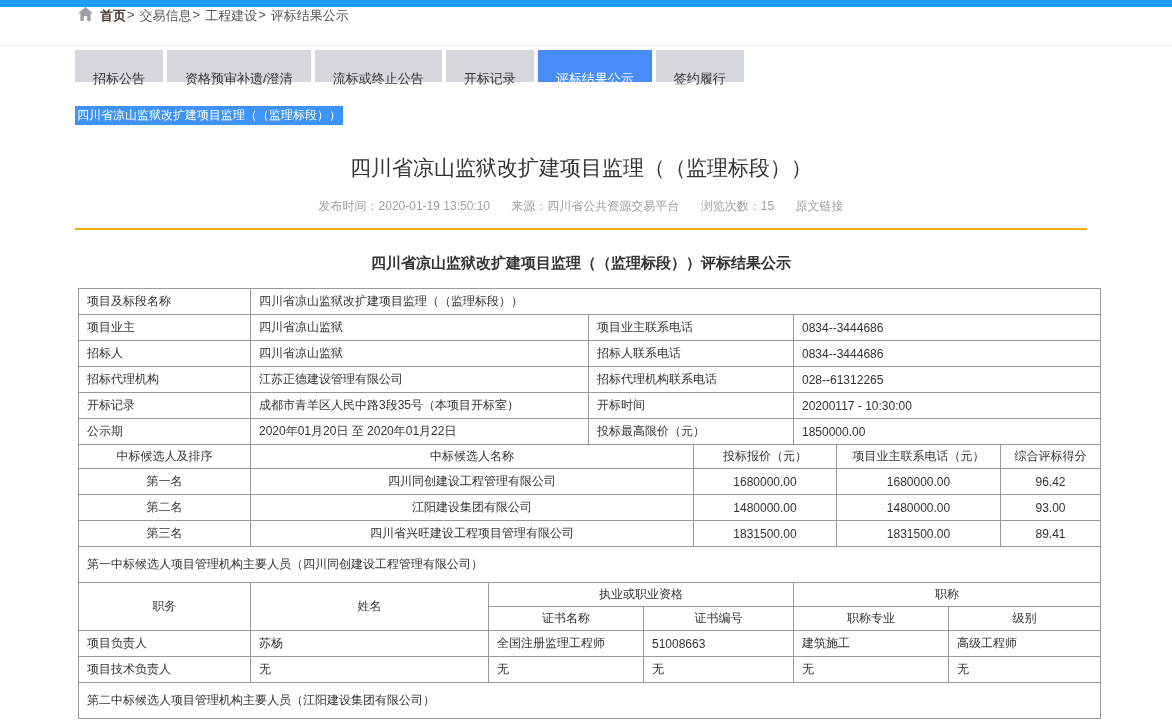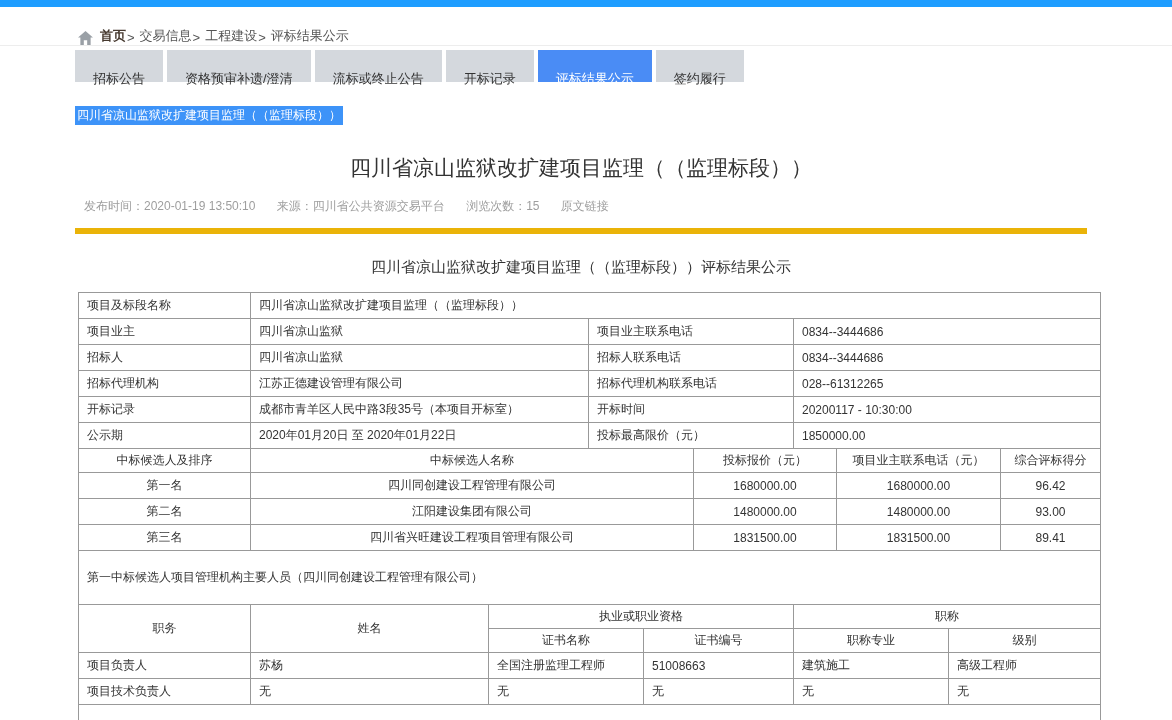--- a/index.html
+++ b/index.html
@@ -1,48 +1,48 @@
 <!DOCTYPE html>
 <html><head>
 <meta charset="utf-8">
 <style>
   * { box-sizing: border-box; margin: 0; padding: 0; }
   html, body { width: 1172px; height: 720px; overflow: hidden; background: #fff;
     font-family: "Liberation Sans", "DejaVu Sans", sans-serif; }
   .topbar { height: 7px; background: #1e9dff; }
   .breadcrumb-bar { height: 39px; background: #fff; border-bottom: 1px solid #ededed;
-    display: flex; align-items: flex-end; padding-left: 78px; font-size: 13px; color: #555; }
+    display: flex; align-items: flex-start; padding-left: 78px; font-size: 13px; color: #555; }
   .home-icon { width: 15px; height: 14px; margin-right: 7px; display: inline-block; }
   .crumb-home { font-weight: bold; color: #46392f; cursor: pointer; }
   .crumb { color: #555; cursor: pointer; }
   .crumb-sep { margin: 0 5px 0 1px; color: #555; }
   .container { width: 1038px; margin-left: 62px; }
   .page-header { margin-top: 2px; background: #f6f6f6; border-bottom: 1px solid #e3e3e3;
     height: 37px; display: flex; align-items: center; justify-content: space-between; padding: 0 14px; }
   .page-title { font-size: 17px; color: #333; }
   .more-link { font-size: 13px; color: #533f35; cursor: pointer; }
   .tabs { margin-top: 4px; padding-left: 13px; display: flex; gap: 4px; }
   .tab { height: 26px; line-height: 26px; padding: 16px 18px; background: #d4d8dd;
     color: #333; font-size: 13px; cursor: pointer; white-space: nowrap; }
   .tab.active { background: #4a8cf5; color: #fff; }
   .selected-link { display: inline-block; margin: 24px 0 0 13px; background: #3d93f8;
     color: #fff; font-size: 12px; padding: 1px 2px; cursor: pointer; }
   .article-title { text-align: center; font-size: 21px; color: #333; margin-top: 29px; }
-  .article-meta { text-align: left; font-size: 12px; color: #9e9e9e; margin: 16px 13px 0 13px;
-    padding-bottom: 13px; border-bottom: 6px solid #eab308; }
+  .article-meta { text-align: center; font-size: 12px; color: #9e9e9e; margin: 16px 13px 0 13px;
+    padding-bottom: 13px; border-bottom: 2px solid #eab308; }
   .article-meta span { margin: 0 9px; }
   .orig-link { cursor: pointer; }
-  .subtitle { text-align: center; font-size: 15px; color: #333; margin-top: 24px; }
+  .subtitle { text-align: center; font-size: 15px; color: #333; margin-top: 24px; font-weight: bold; }
   table.data-table { margin: 15px 0 0 16px; width: 1022px; border-collapse: collapse;
     table-layout: fixed; font-size: 12px; color: #333; }
   .data-table td { border: 1px solid #999; padding: 4px 8px; height: 16px;
     overflow: hidden; white-space: nowrap; }
   .data-table td.ctr { text-align: center; }
   .data-table tr.hrow td { padding: 3px 8px; text-align: center; }
-  .data-table td.section { padding: 18px 8px; text-align: left; }
+  .data-table td.section { padding: 9px 8px; text-align: left; }
 </style>
 </head>
 <body>
 
 <div class="topbar"></div>
 
 <div class="breadcrumb-bar">
   <span class="home-icon">
     <svg viewBox="0 0 16 15" width="15" height="14">
         <path fill="#9aa0a6" d="M8 0 L16 7 H13.5 V15 H9.8 V10 H6.2 V15 H2.5 V7 H0 Z"></path>

